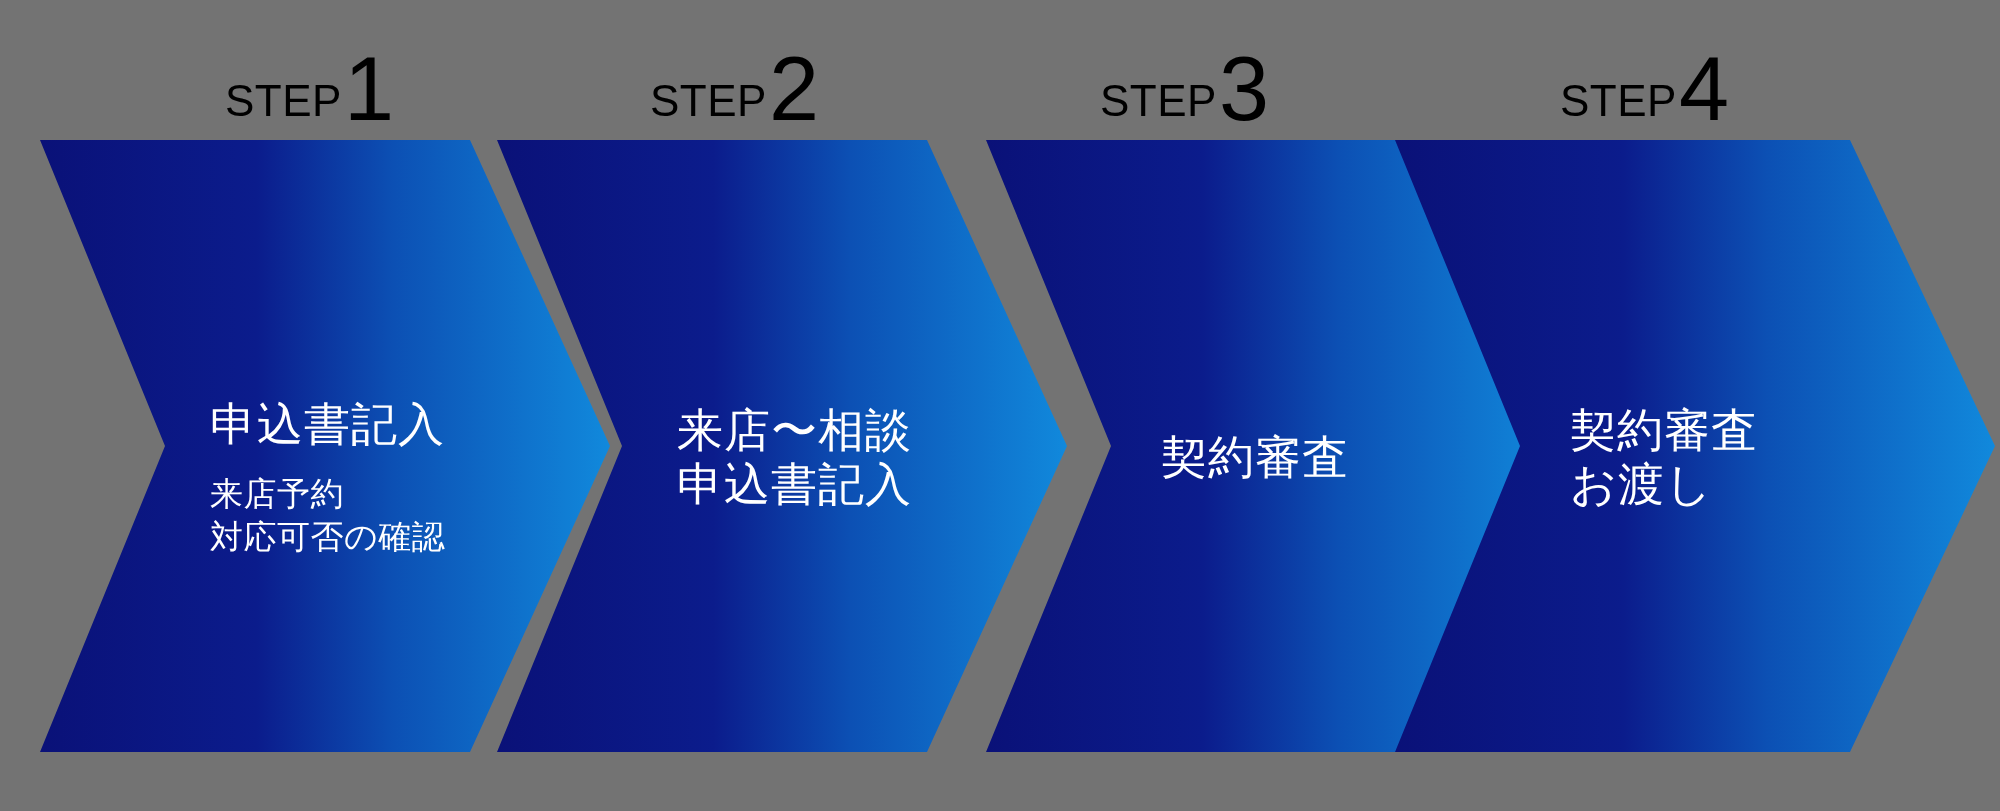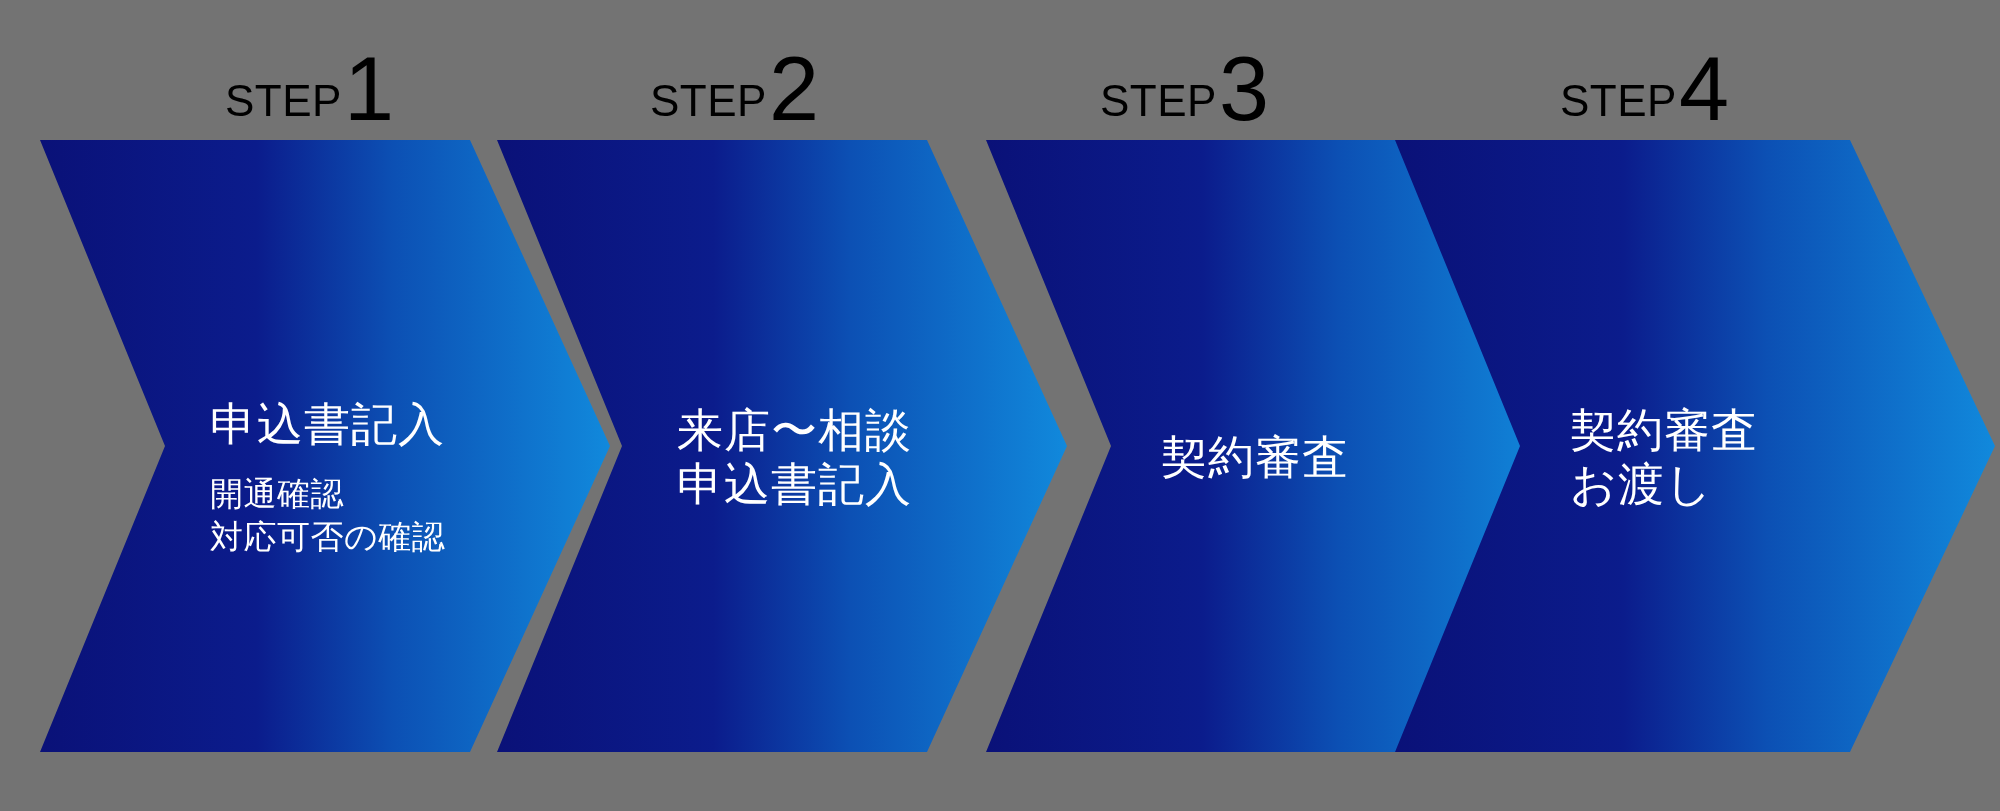--- a/index.html
+++ b/index.html
@@ -162,21 +162,21 @@
             <stop offset="0%" stop-color="#0A1178"></stop>
             <stop offset="38%" stop-color="#0B1C8C"></stop>
             <stop offset="62%" stop-color="#0C50B4"></stop>
             <stop offset="100%" stop-color="#1189DC"></stop>
           </linearGradient>
         </defs>
         <path d="M 0,0 L 430,0 L 570,306 L 430,612 L 0,612 L 125,306 Z" fill="url(#g1)"></path>
       </svg>
       <div class="arrow-text">
         <div class="arrow-title">申込書記入</div>
-        <div class="arrow-sub">開通確認
+        <div class="arrow-sub">来店予約
 対応可否の確認</div>
       </div>
     </div>
 
     <div class="arrow a2">
       <svg class="arrow-shape" viewBox="0 0 570 612" preserveAspectRatio="none">
         <defs>
           <linearGradient id="g2" x1="0" y1="0" x2="1" y2="0">
             <stop offset="0%" stop-color="#0A1178"></stop>
             <stop offset="38%" stop-color="#0B1C8C"></stop>

